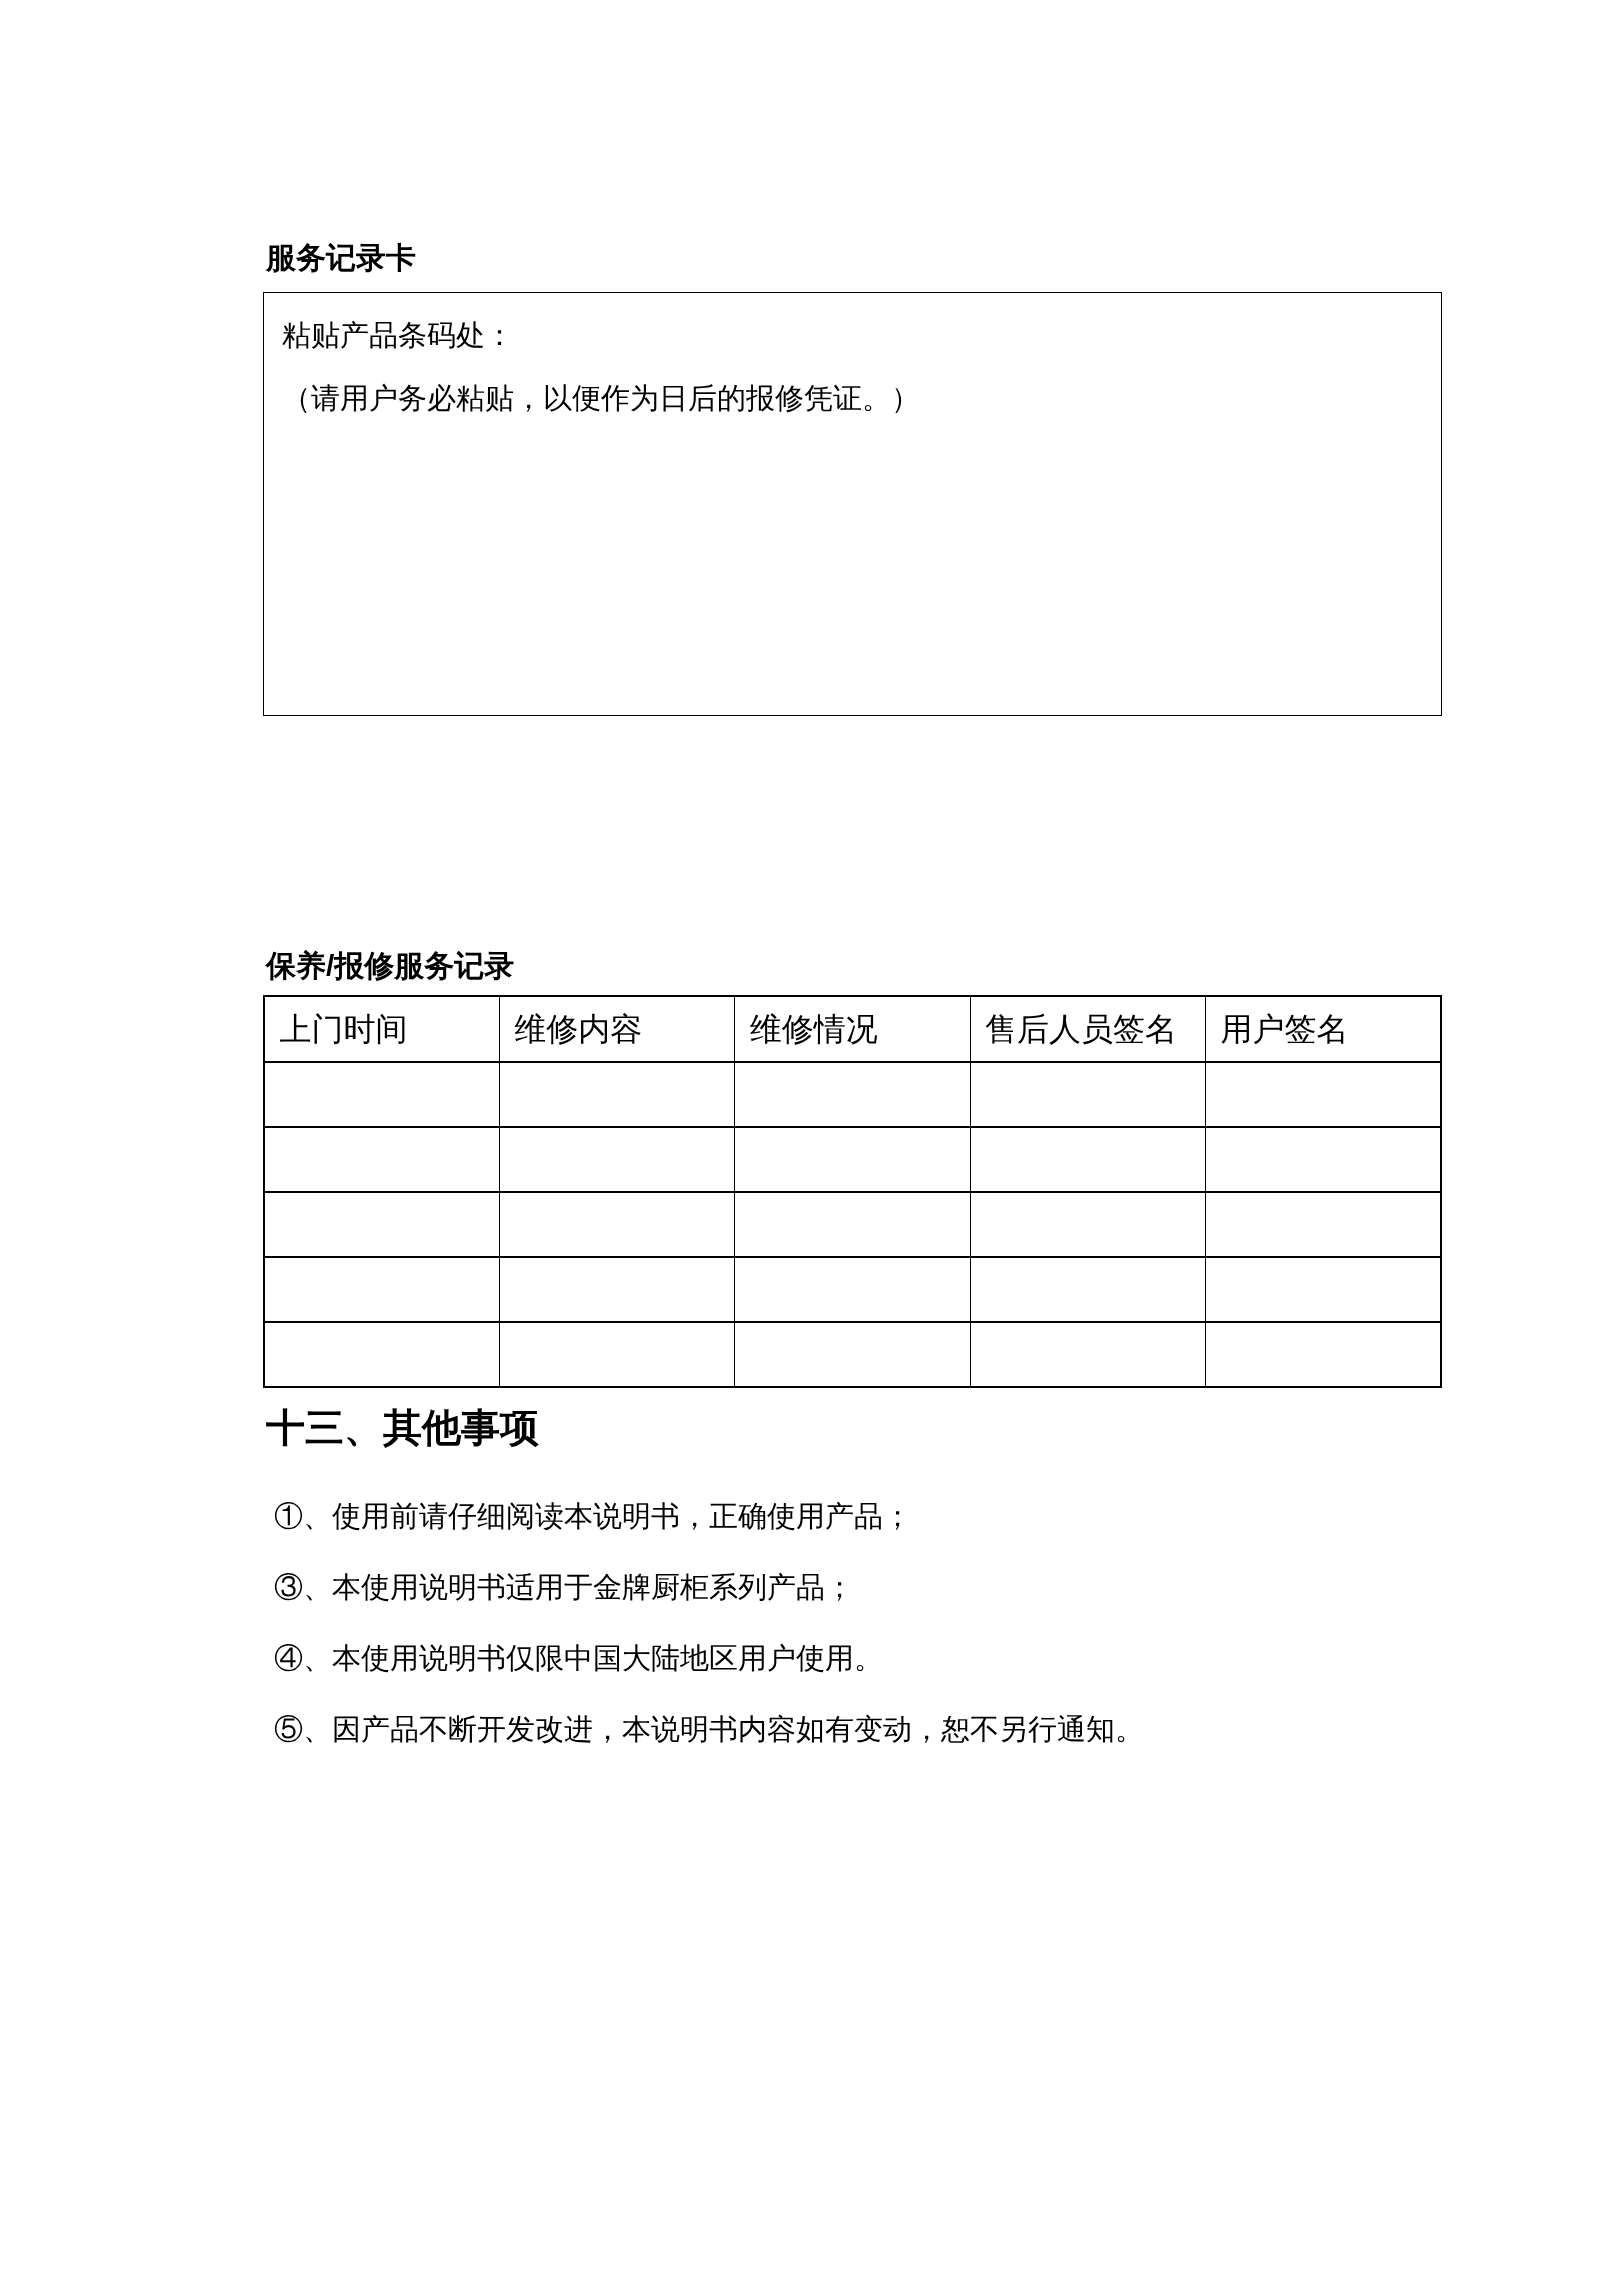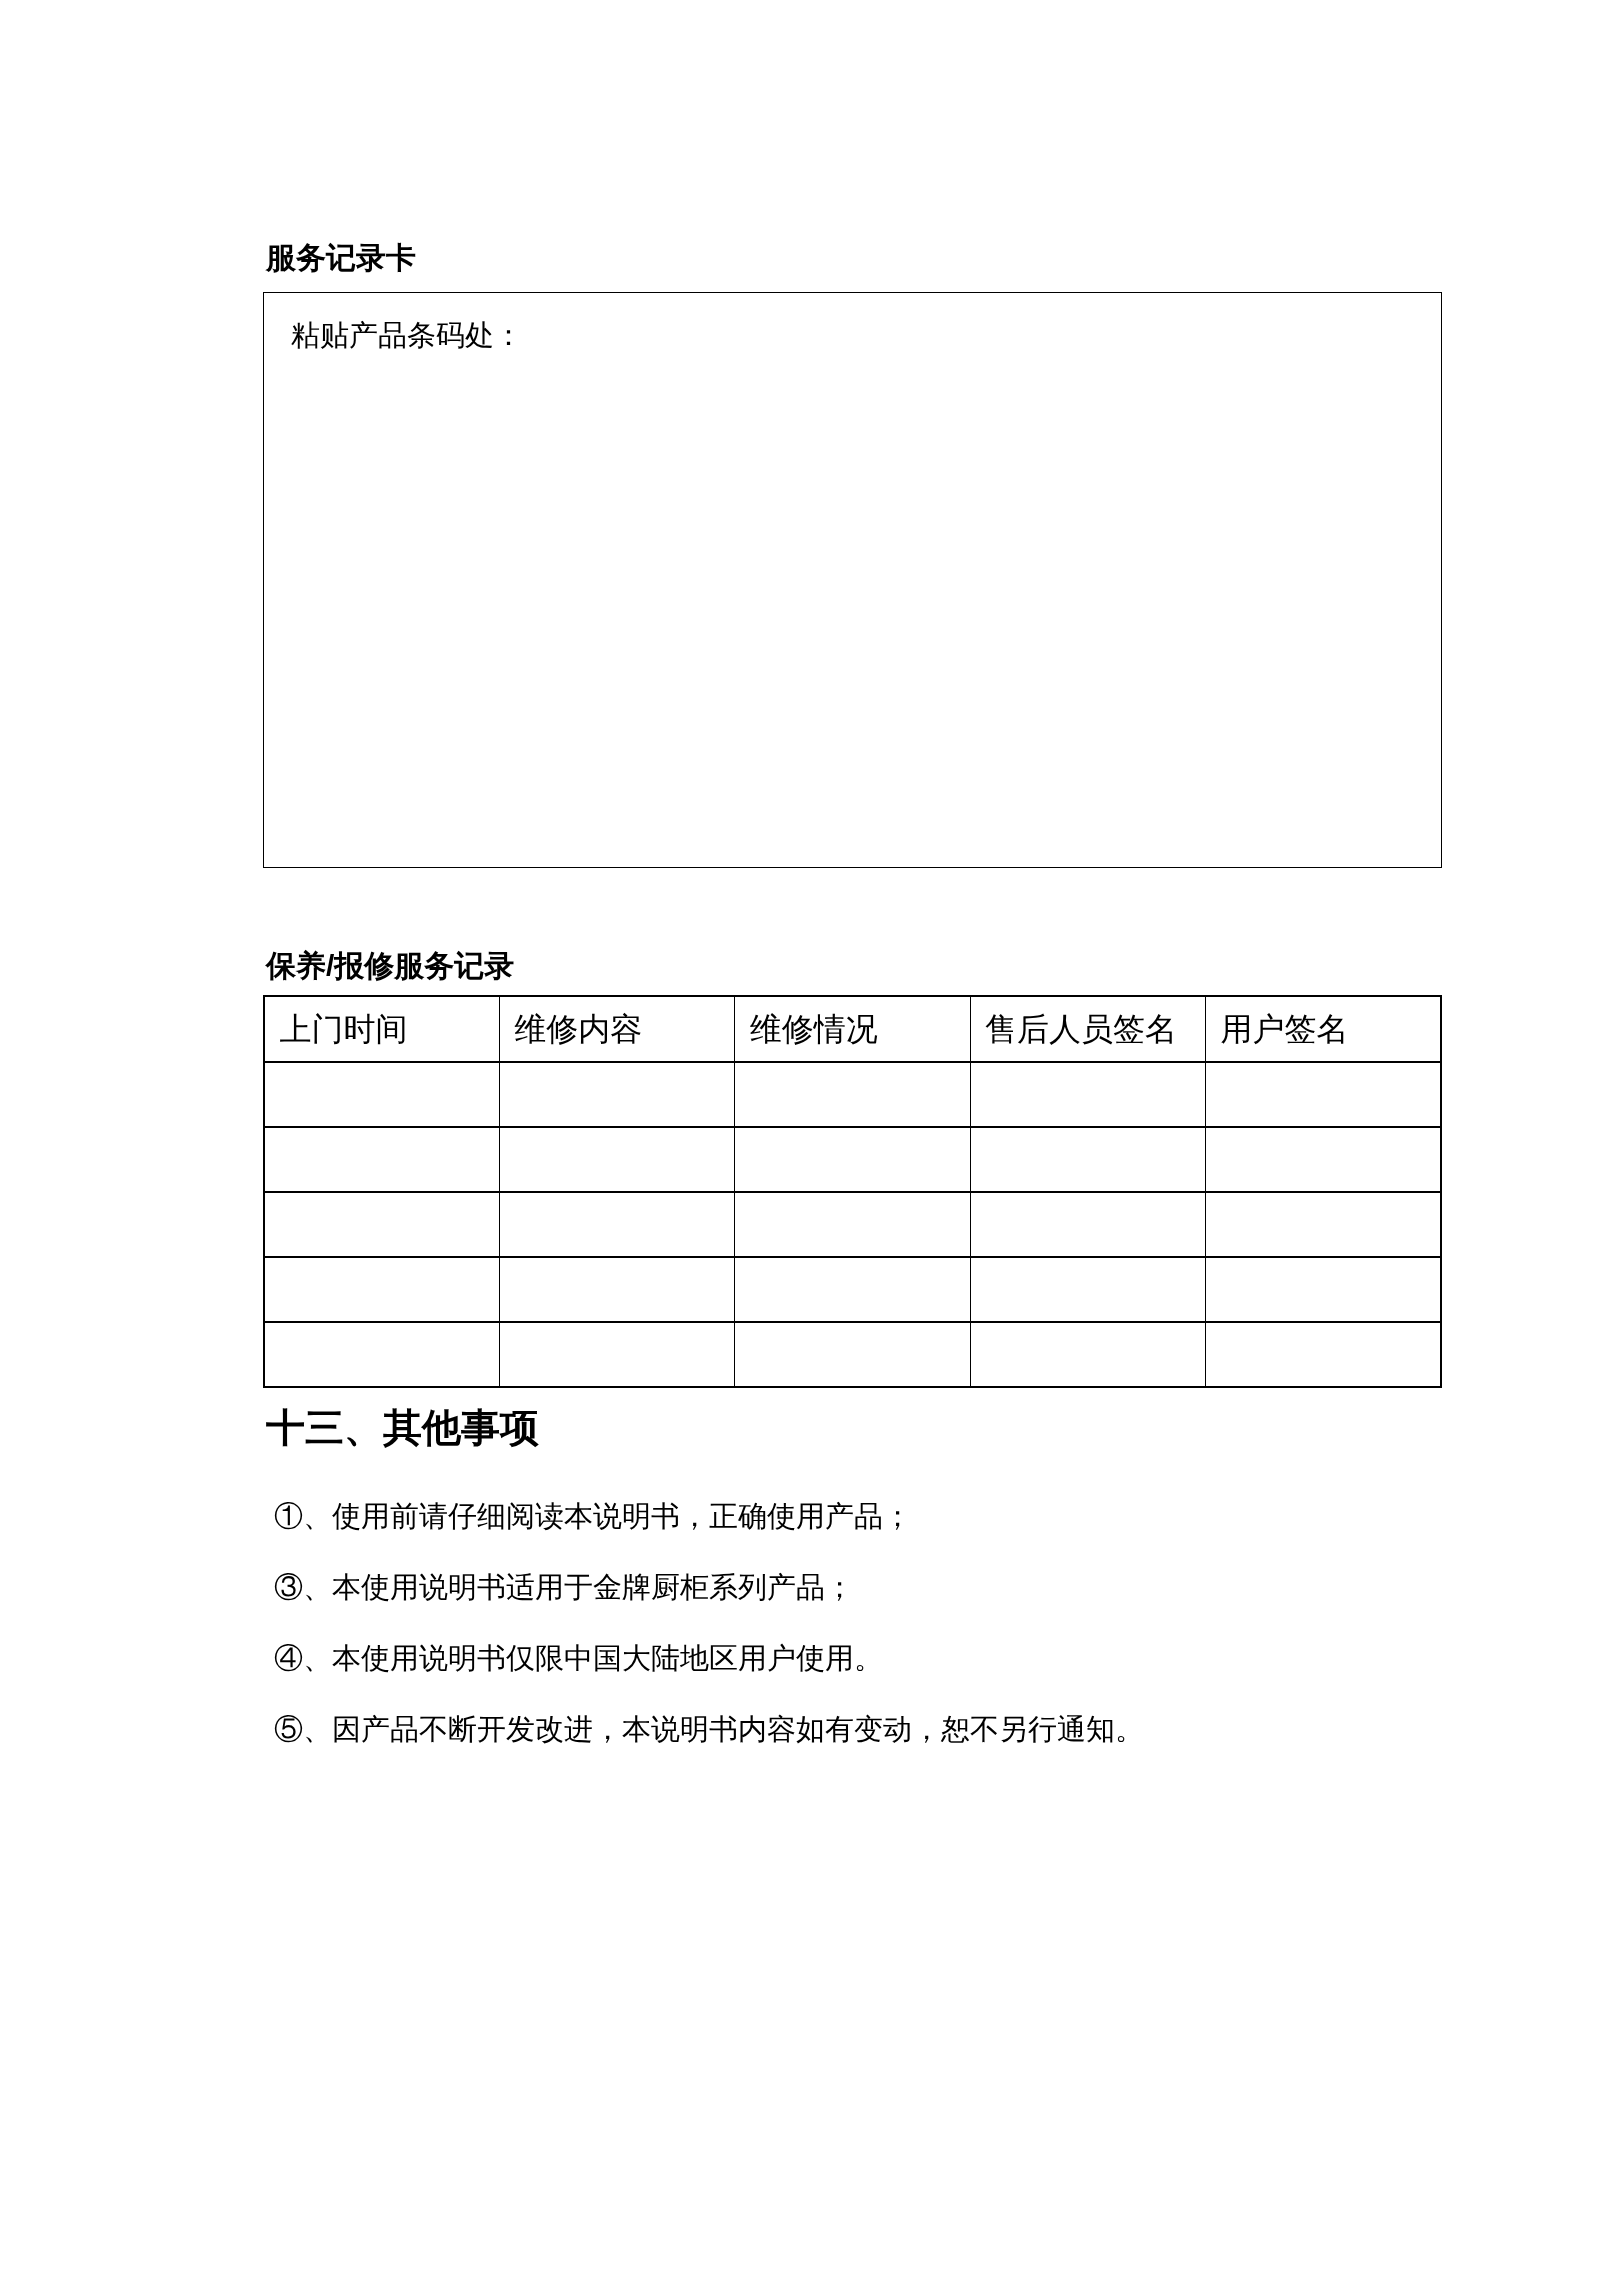--- a/index.html
+++ b/index.html
@@ -21,23 +21,23 @@
     line-height: 34px;
     white-space: nowrap;
   }
   #title-service-card { top: 209px; }
   #title-maintenance  { top: 917px; }
   .barcode-box {
     position: absolute;
     left: 231px;
     top: 260px;
     width: 1179px;
-    height: 576px;
+    height: 424px;
     border: 1.3px solid #000000;
-    padding: 17px 13px 0 19px;
+    padding: 17px 13px 0 10px;
   }
   .barcode-box p {
     font-size: 29px;
     line-height: 34px;
     white-space: nowrap;
   }
   .barcode-box p + p { margin-top: 29px; }
   .service-table {
     position: absolute;
     left: 231px;
@@ -82,20 +82,21 @@
 </style>
 </head>
 <body>
 
 <div class="page">
 
   <div class="h-small" id="title-service-card">服务记录卡</div>
 
   <div class="barcode-box">
     <p>粘贴产品条码处：</p>
+    <p>（请用户务必粘贴，以便作为日后的报修凭证。）</p>
   </div>
 
   <div class="h-small" id="title-maintenance">保养/报修服务记录</div>
 
   <table class="service-table">
     <thead>
       <tr>
         <th>上门时间</th>
         <th>维修内容</th>
         <th>维修情况</th>

